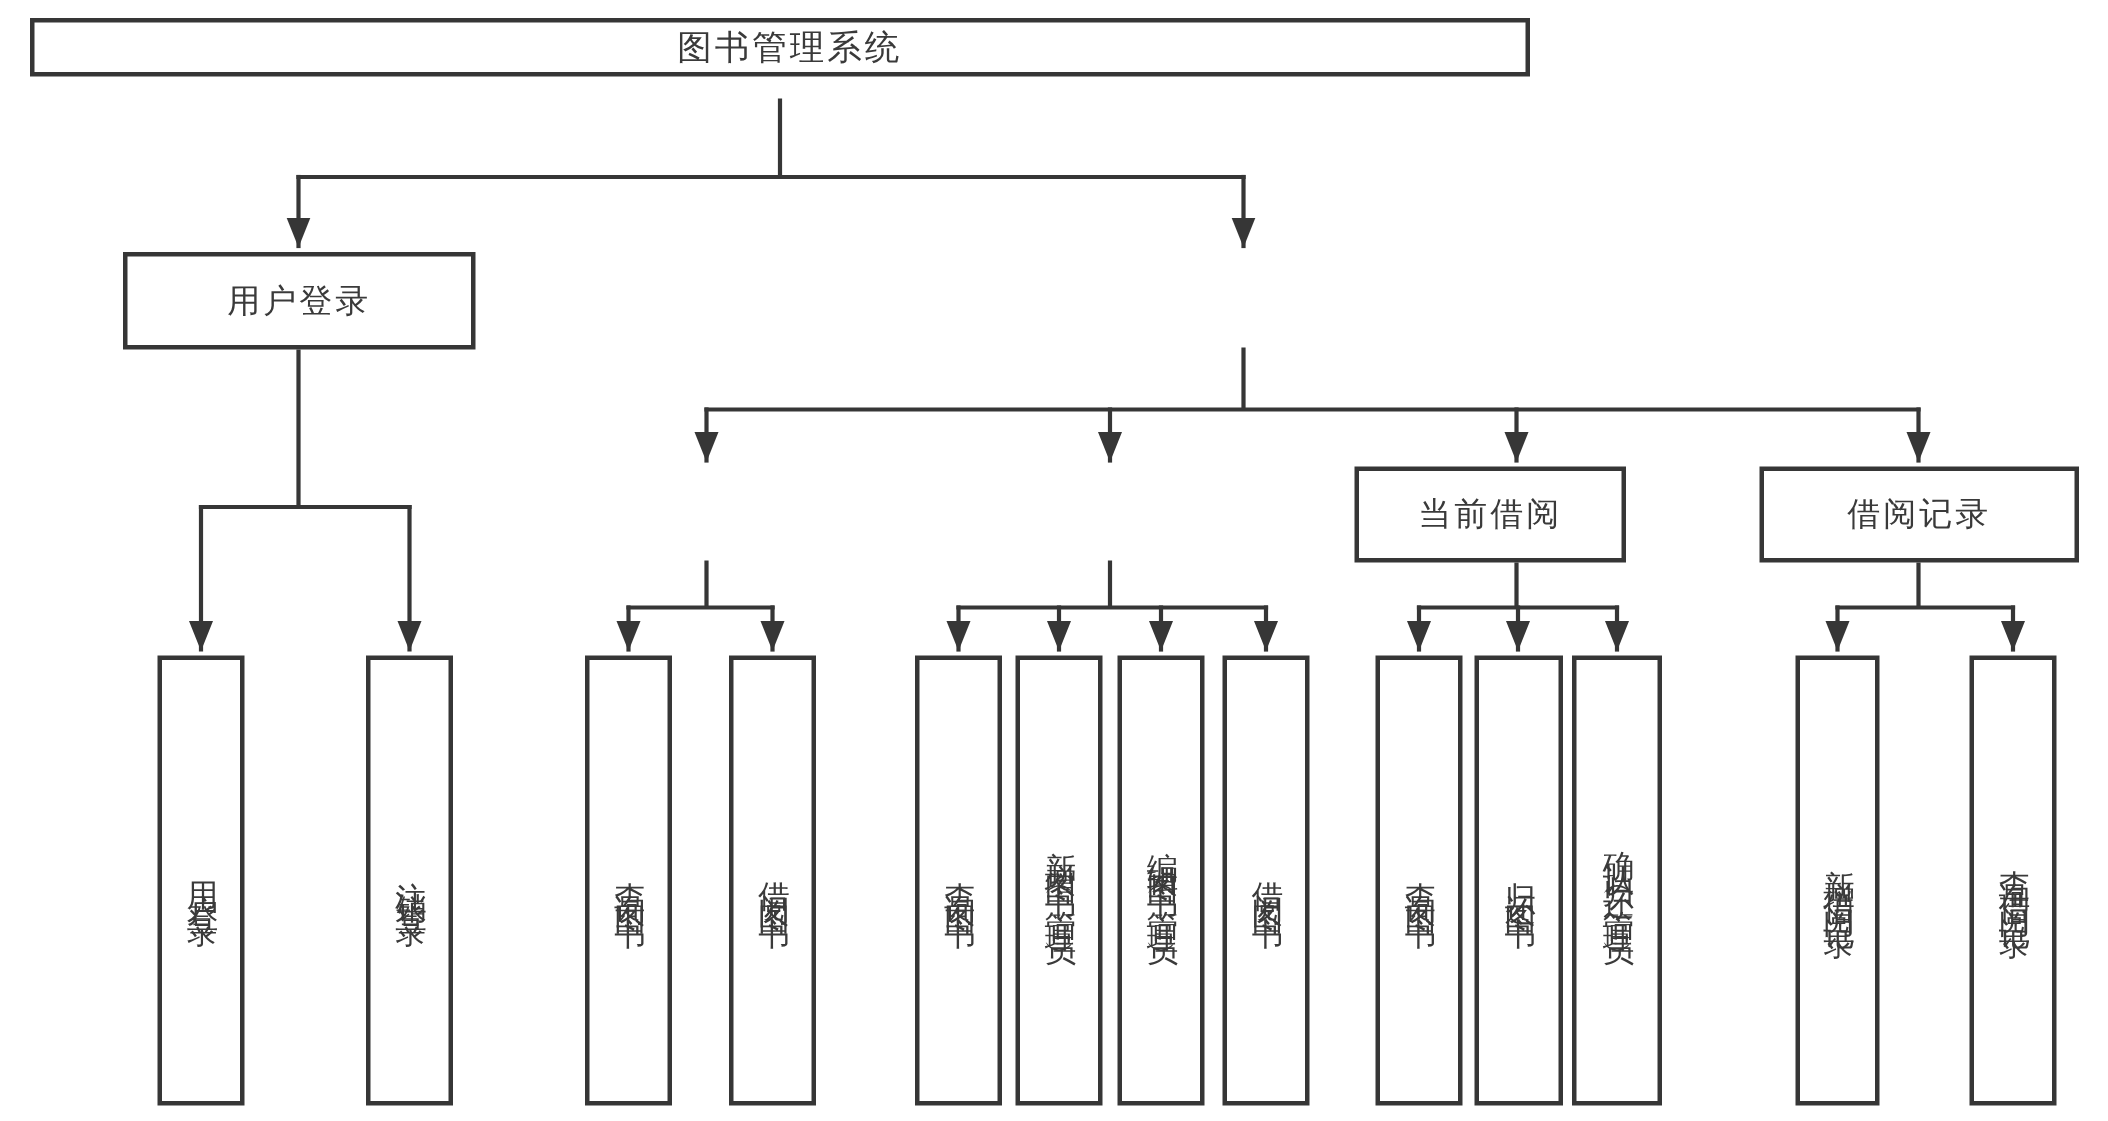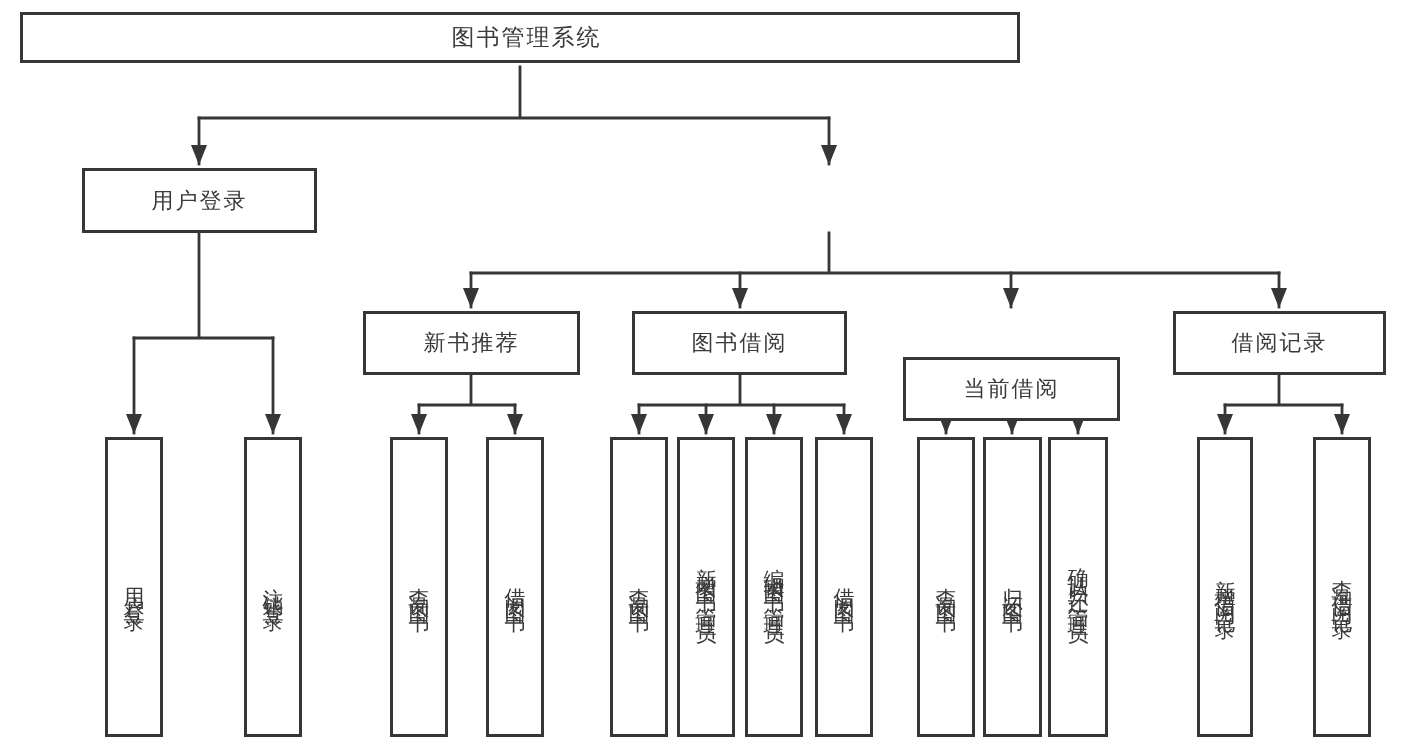--- a/index.html
+++ b/index.html
@@ -11,26 +11,26 @@
     position:absolute;box-sizing:border-box;background:#ffffff;
     border:3px solid #363636;display:flex;align-items:center;justify-content:center;
   }
   .lbl{color:#3a3a3a;font-size:22px;letter-spacing:2px;white-space:nowrap;}
   .n0 .lbl{font-size:23px;}
   .v .lbl{
     writing-mode:vertical-rl;text-orientation:mixed;
     font-size:21px;letter-spacing:8px;white-space:normal;
   }
   
-  .n0{left:20px;top:12px;width:1000px;height:51px;padding-left:13px;}
+  .n0{left:20px;top:12px;width:1000px;height:39px;padding-left:13px;}
   .n1{left:82px;top:168px;width:235px;height:65px;}
   .n2{left:712px;top:168px;width:235px;height:65px;}
   .n3{left:363px;top:311px;width:217px;height:64px;}
   .n4{left:632px;top:311px;width:215px;height:64px;}
-  .n5{left:903px;top:311px;width:217px;height:64px;margin-top:46px;}
+  .n5{left:903px;top:311px;width:181px;height:64px;}
   .n6{left:1173px;top:311px;width:213px;height:64px;}
   .n7{left:105px;top:437px;width:58px;height:300px;}
   .n8{left:244px;top:437px;width:58px;height:300px;}
   .n9{left:390px;top:437px;width:58px;height:300px;}
   .n10{left:486px;top:437px;width:58px;height:300px;}
   .n11{left:610px;top:437px;width:58px;height:300px;}
   .n12{left:677px;top:437px;width:58px;height:300px;}
   .n13{left:745px;top:437px;width:58px;height:300px;}
   .n14{left:815px;top:437px;width:58px;height:300px;}
   .n15{left:917px;top:437px;width:58px;height:300px;}
@@ -105,26 +105,20 @@
       </g>
     </g>
   </svg>
 
   <div class="node h n0">
     <span class="lbl">图书管理系统</span>
   </div>
   <div class="node h n1">
     <span class="lbl">用户登录</span>
   </div>
-  <div class="node h n3">
-    <span class="lbl">新书推荐</span>
-  </div>
-  <div class="node h n4">
-    <span class="lbl">图书借阅</span>
-  </div>
   <div class="node h n5">
     <span class="lbl">当前借阅</span>
   </div>
   <div class="node h n6">
     <span class="lbl">借阅记录</span>
   </div>
   <div class="node v n7">
     <span class="lbl">用户登录</span>
   </div>
   <div class="node v n8">

